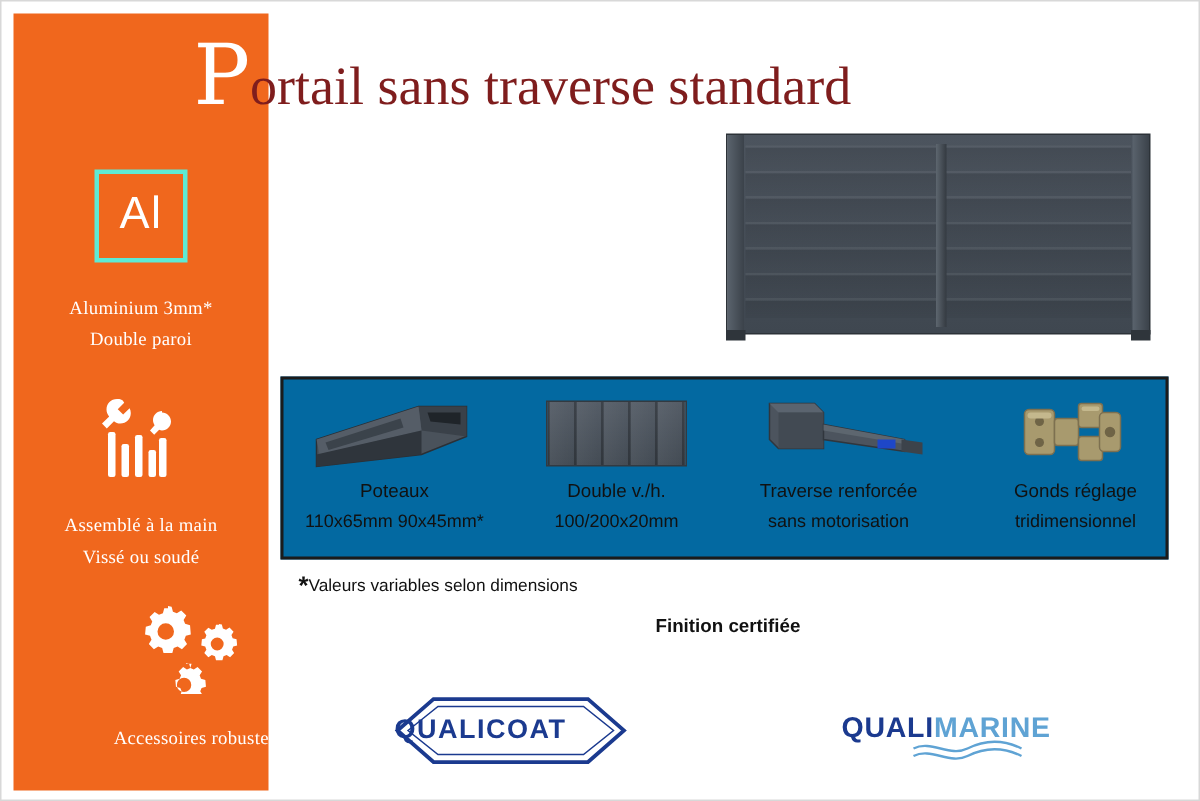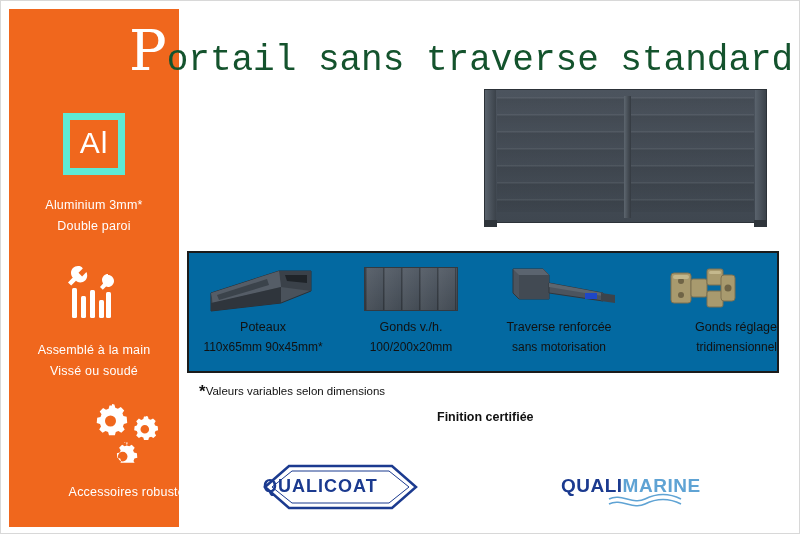--- a/index.html
+++ b/index.html
@@ -35,27 +35,28 @@
     position: absolute;
     left: 0;
     width: 100%;
     text-align: center;
   }
   .side-label {
     font-size: 12.5px;
     line-height: 21px;
     letter-spacing: .2px;
     color: #ffffff;
+    font-family: Liberation Serif, serif;
   }
   
   .al-box {
     width: 62px;
     height: 62px;
     margin: 0 auto;
-    border: 7px solid #5eead4;
+    border: 3px solid #5eead4;
     box-sizing: border-box;
     display: flex;
     align-items: center;
     justify-content: center;
   }
   .al-text {
     font-size: 30px;
     color: #ffffff;
     font-family: "Liberation Sans", sans-serif;
     letter-spacing: 1px;
@@ -72,24 +73,24 @@
     white-space: nowrap;
   }
   .title-cap {
     font-family: "DejaVu Serif", serif;
     font-size: 56px;
     line-height: 56px;
     color: #ffffff;
     vertical-align: baseline;
   }
   .title-rest {
-    font-family: Liberation Mono, monospace;
+    font-family: Liberation Serif, serif;
     font-size: 36px;
     line-height: 36px;
-    color: #14532d;
+    color: #7f1d1d;
   }
 
   
   .gate-box {
     position: absolute;
     left: 483px;
     top: 88px;
     width: 283px;
     height: 134px;
     background: #ffffff;
@@ -343,41 +344,41 @@
         </svg>
       </div>
       <div class="cap1">Poteaux</div>
       <div class="cap2">110x65mm 90x45mm*</div>
     </div>
 
     <div class="comp" style="left:148px; width:148px;">
       <div class="img">
         <div class="lames"></div>
       </div>
-      <div class="cap1">Gonds v./h.</div>
+      <div class="cap1">Double v./h.</div>
       <div class="cap2">100/200x20mm</div>
     </div>
 
     <div class="comp" style="left:296px; width:148px;">
       <div class="img">
         <svg class="motor-wrap" width="120" height="54" viewBox="0 0 120 54">
           <polygon points="14,4 44,4 50,10 50,34 20,34 14,28" fill="#4c545e" stroke="#30363d" stroke-width="1"></polygon>
           <polygon points="14,4 44,4 50,10 20,10" fill="#5b646f"></polygon>
           <polygon points="20,10 50,10 50,34 20,34" fill="#424a53"></polygon>
           <polygon points="50,18 104,28 104,36 50,28" fill="#4c545e" stroke="#30363d" stroke-width="1"></polygon>
           <polygon points="50,18 104,28 104,31 50,22" fill="#5d666f"></polygon>
           <rect x="86" y="28" width="12" height="6" fill="#1e47c8"></rect>
           <polygon points="102,28 116,30 116,38 102,36" fill="#3c434b"></polygon>
         </svg>
       </div>
       <div class="cap1">Traverse renforcée</div>
       <div class="cap2">sans motorisation</div>
     </div>
 
-    <div class="comp" style="left:444px; width:144px;text-align:right;">
+    <div class="comp" style="left:456px; width:144px;">
       <div class="img">
         <svg class="gond-wrap" width="84" height="54" viewBox="0 0 84 54">
           <g fill="#a89a6e" stroke="#7d7050" stroke-width="1">
             <rect x="8" y="10" width="20" height="30" rx="3"></rect>
             <rect x="28" y="16" width="16" height="18" rx="2"></rect>
             <rect x="44" y="6" width="16" height="16" rx="2"></rect>
             <rect x="44" y="28" width="16" height="16" rx="2"></rect>
             <rect x="58" y="12" width="14" height="26" rx="3"></rect>
           </g>
           <g fill="#6f6446">

